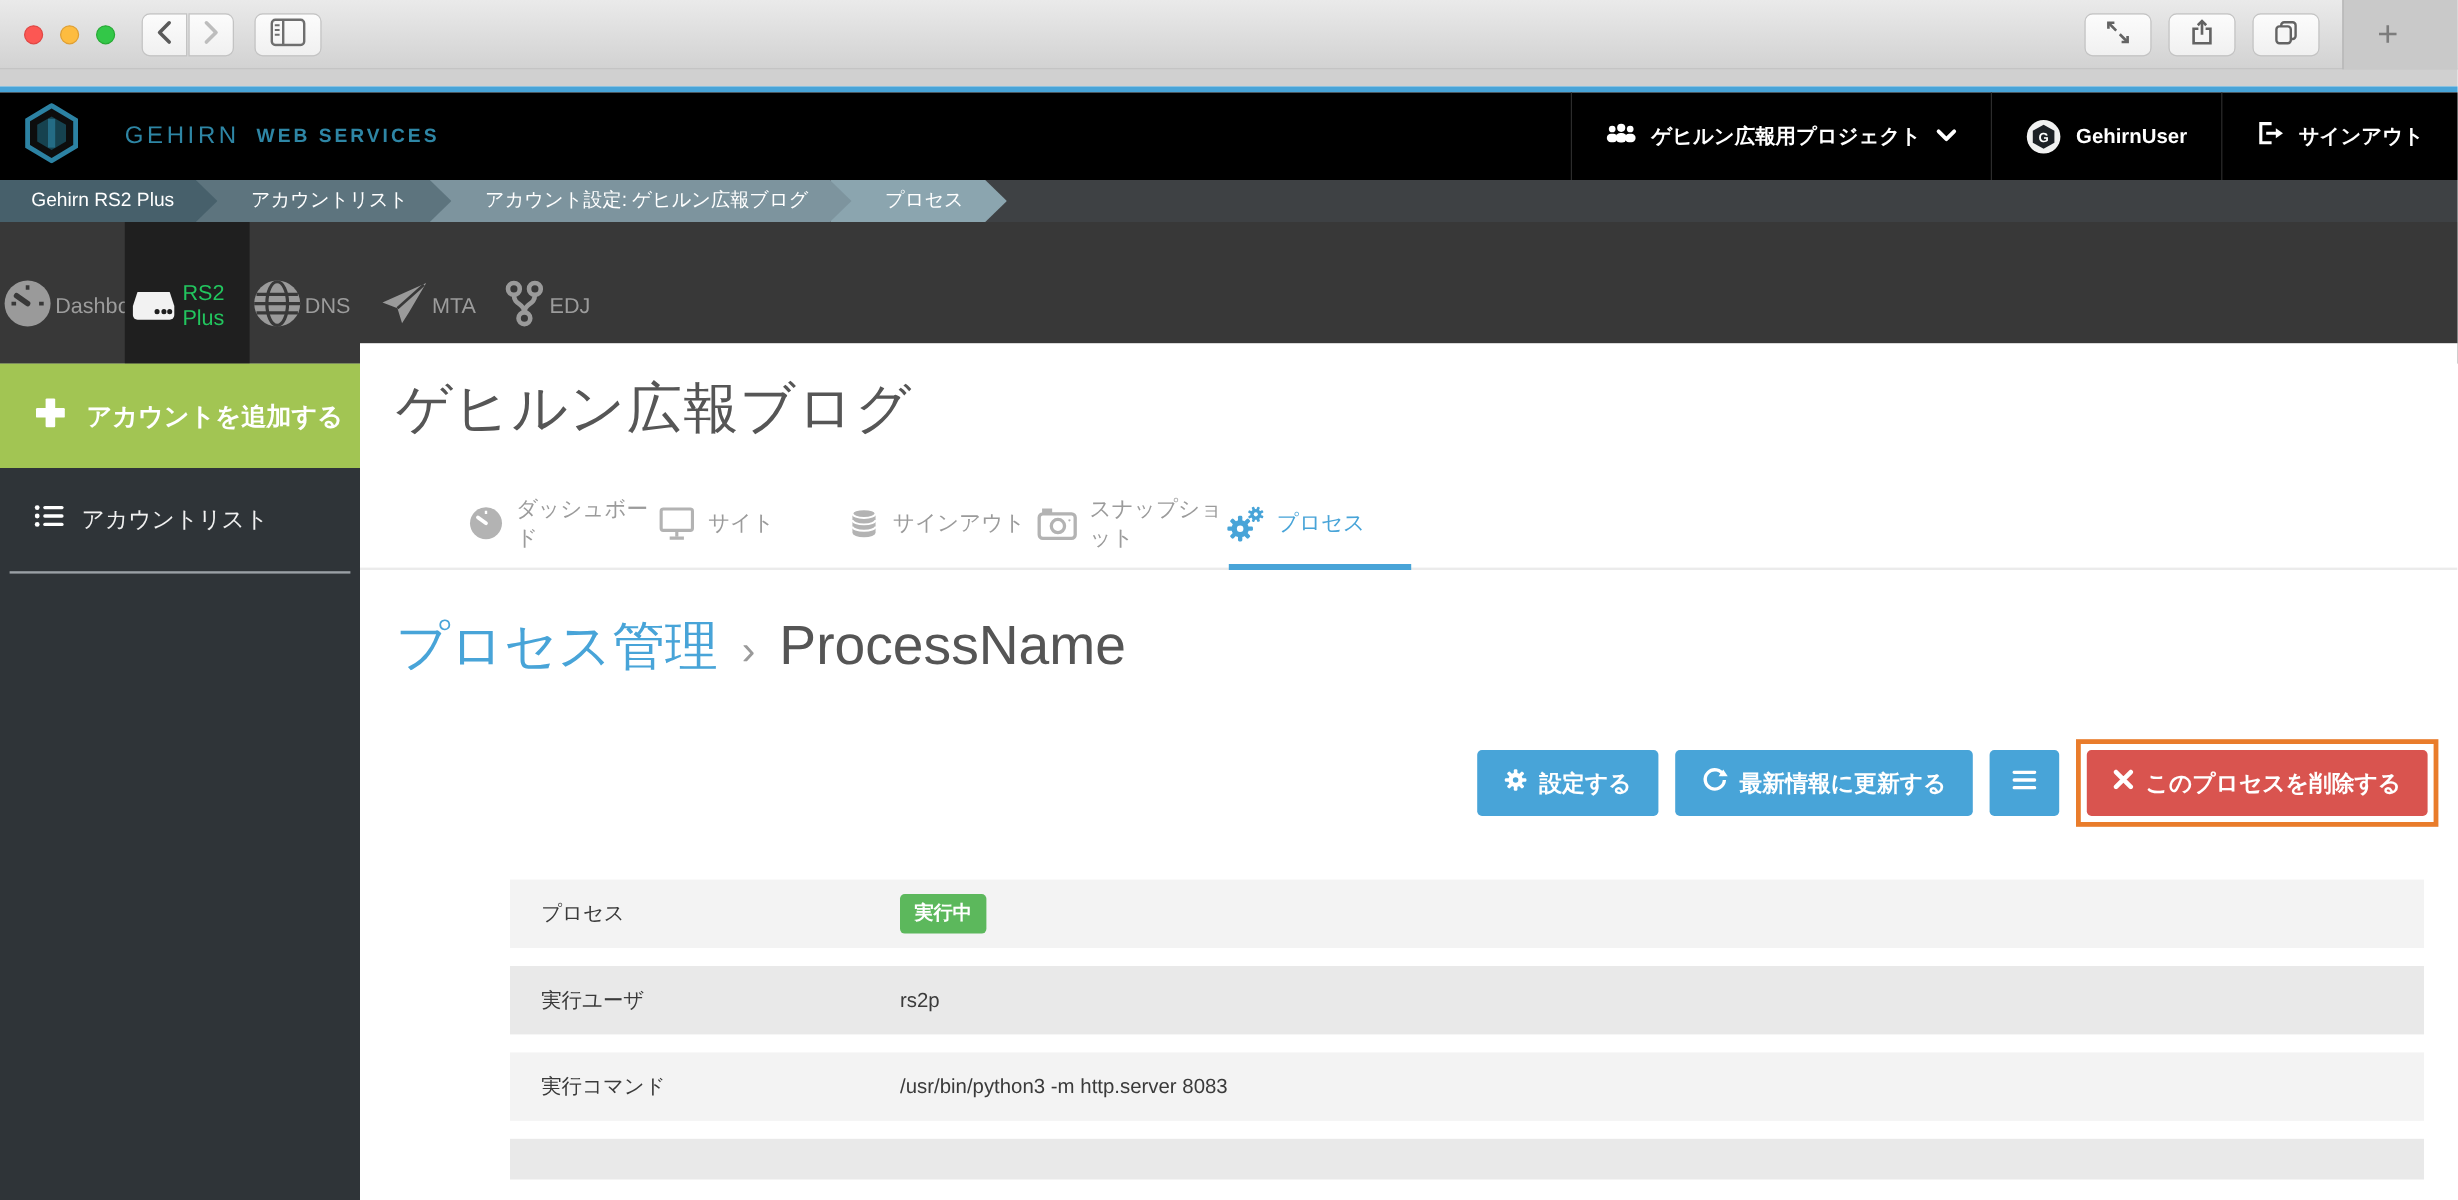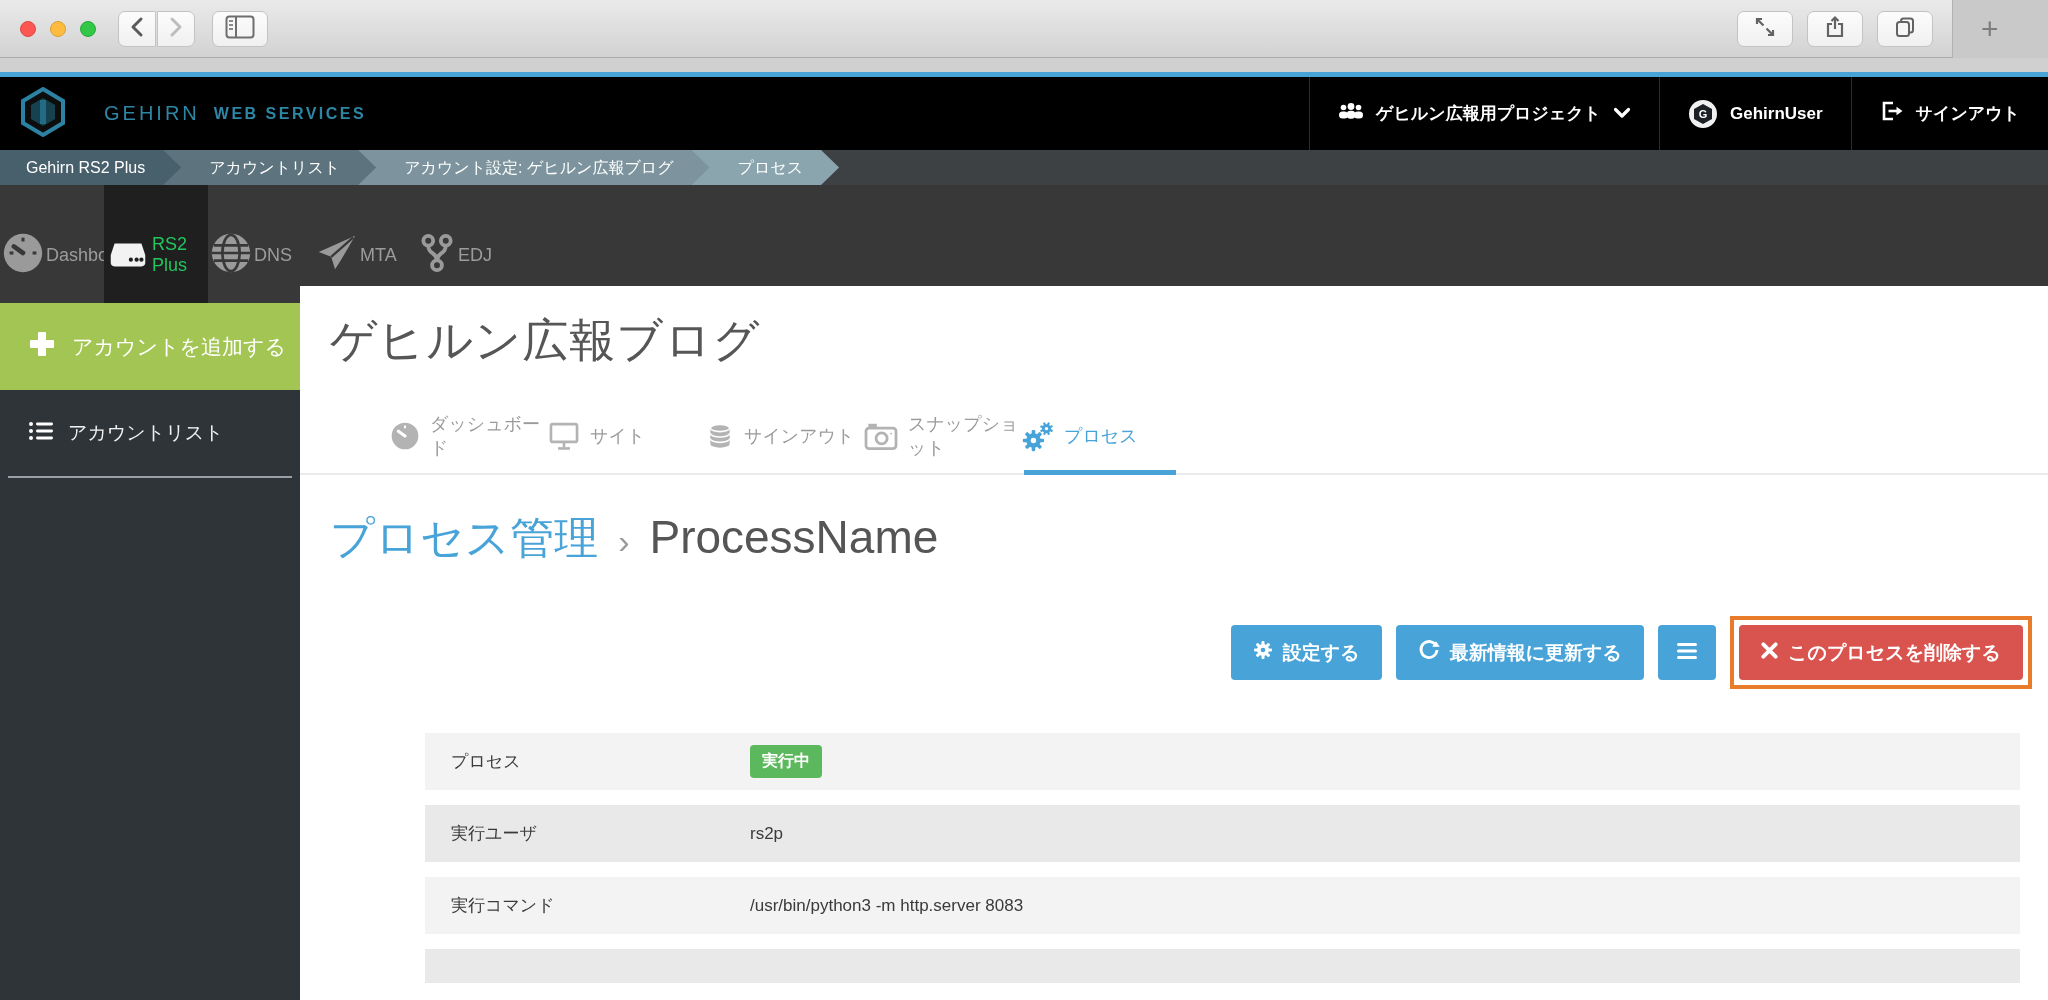--- a/index.html
+++ b/index.html
@@ -57,21 +57,21 @@
   .nav-item .nicon { height:50px; display:flex; align-items:center; color:#9a9a9a; }
   .nav-item .nlabel { margin-top:4px; font-size:18px; }
   .nav-item.active { background:#1f1f1f; color:#22c55e; }
   .nav-item.active .nicon { color:#f2f2f2; }
   .app-nav .cut-f { fill:#383838; } .app-nav .cut-s { stroke:#383838; fill:none; }
   .app-nav .nav-item.active .cut-f { fill:#1f1f1f; }
 
   
   .sidebar { position:absolute; top:303px; left:0; width:300px; height:697px; background:#2f3438; }
   .add-account { height:87px; background:var(--green-button,#a2c553); display:flex; align-items:center;
-    padding-left:28px; gap:16px; color:#fff; font-size:21px; font-weight:normal; cursor:pointer; }
+    padding-left:28px; gap:16px; color:#fff; font-size:21px; font-weight:bold; cursor:pointer; }
   .side-item { height:86px; display:flex; align-items:center; padding-left:28px; gap:14px;
     color:#f1f1f1; font-size:19px; cursor:pointer; }
   .side-divider { margin:0 8px; border-bottom:2px solid #9aa0a5; }
 
   
   .main { position:absolute; top:286px; left:300px; width:1748px; height:697px; background:#fff;
     padding-left:30px; overflow:hidden; }
   .page-title { margin-top:24px; font-size:46px; font-weight:400; color:#565656; letter-spacing:1px; }
 
   .tabs-wrap { margin-left:-30px; padding-left:89px; margin-top:40px; border-bottom:2px solid #ebebeb; }

